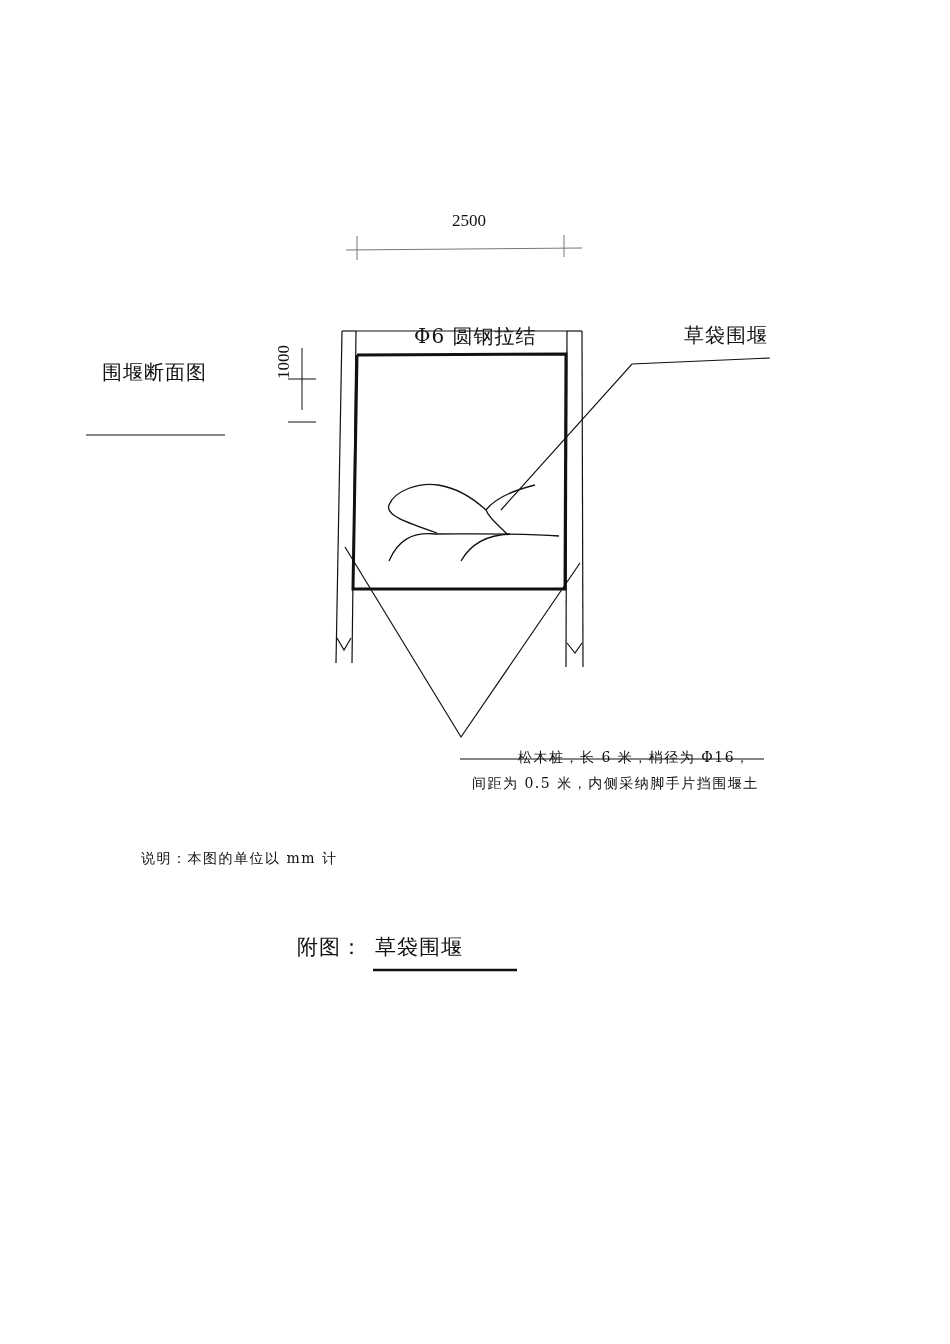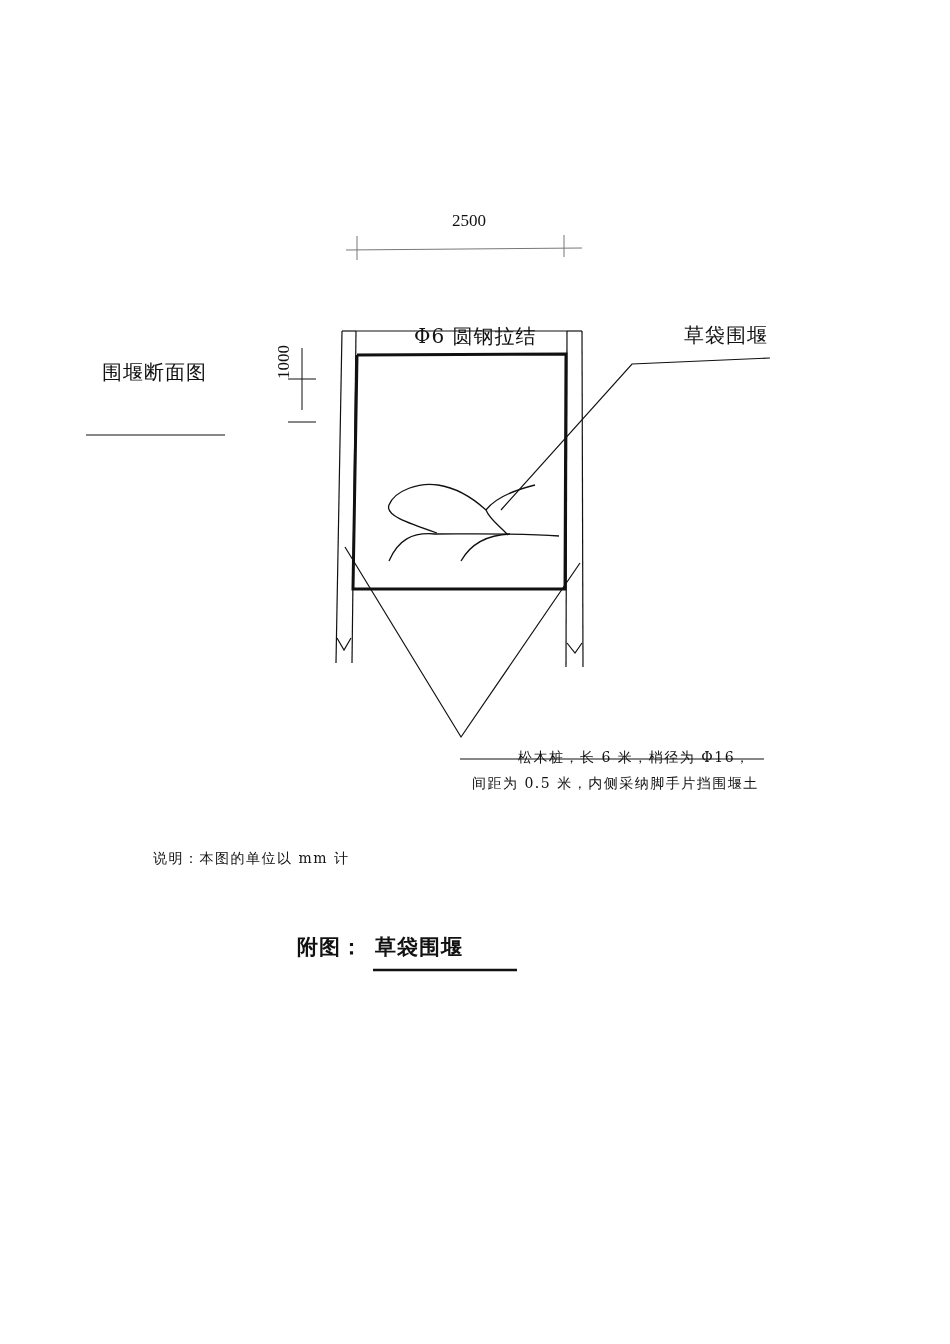--- a/index.html
+++ b/index.html
@@ -4,21 +4,21 @@
   <style>
     html, body { margin: 0; padding: 0; background: #ffffff; }
     body { width: 950px; height: 1344px; position: relative; overflow: hidden; }
     #canvas { position: absolute; left: 0; top: 0; width: 950px; height: 1344px; }
     .label { position: absolute; color: #111; white-space: nowrap; }
     .serif { font-family: "DejaVu Serif", "Liberation Serif", serif; }
     .lib-serif { font-family: "Liberation Serif", "DejaVu Serif", serif; }
     .dim { font-size: 17px; }
     .cn { font-size: 20px; letter-spacing: 1px; text-align: right; }
     .note { font-size: 14px; letter-spacing: 1.5px; }
-    .title { font-size: 21px; font-weight: bold; letter-spacing: 1px; }
+    .title { font-size: 21px; font-weight: normal; letter-spacing: 1px; }
     .vert { transform: rotate(-90deg); transform-origin: left top; }
   </style>
 </head>
 <body>
 
 <svg id="canvas" width="950" height="1344" viewBox="0 0 950 1344" xmlns="http://www.w3.org/2000/svg">
 
   <g stroke="#777" stroke-width="1" fill="none">
     <line x1="346" y1="250" x2="582" y2="248"></line>
     <line x1="357" y1="236" x2="357" y2="260"></line>
@@ -74,16 +74,16 @@
 <div class="label lib-serif dim" style="left:452px; top:211px;">2500</div>
 <div class="label lib-serif dim vert" style="left:274px; top:379px;">1000</div>
 
 <div class="label serif cn" style="left:414px; top:323px;">Φ6 圆钢拉结</div>
 <div class="label serif cn" style="left:648px; top:322px;margin-left:36px;">草袋围堰</div>
 <div class="label serif cn" style="left:102px; top:359px;">围堰断面图</div>
 
 <div class="label serif note" style="left:518px; top:725px;margin-top:24px;">松木桩，长 6 米，梢径为 Φ16，</div>
 <div class="label serif note" style="left:472px; top:775px;">间距为 0.5 米，内侧采纳脚手片挡围堰土</div>
 
-<div class="label serif note" style="left:153px; top:850px;">说明：本图的单位以 mm 计</div>
+<div class="label serif note" style="left:141px; top:850px;">说明：本图的单位以 mm 计</div>
 
 <div class="label serif title" style="left:297px; top:933px;">附图：</div>
 <div class="label serif title" style="left:375px; top:933px;">草袋围堰</div>
 
 </body></html>

